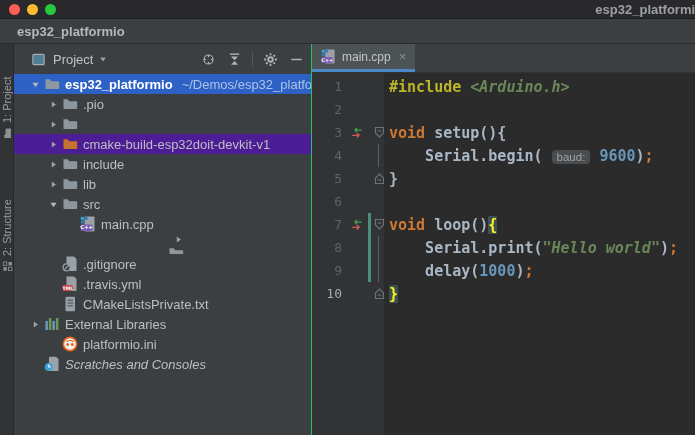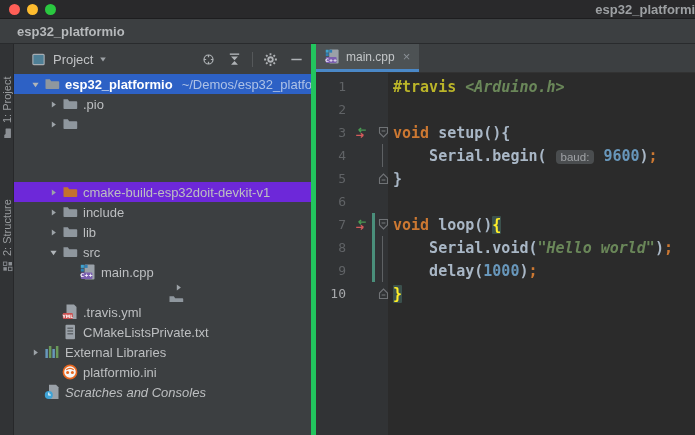--- a/index.html
+++ b/index.html
@@ -30,35 +30,35 @@
 
   
   .stripe{width:13px;background:#313335;border-right:1px solid #27282a;
     position:relative;flex:none;}
   .vbtn{position:absolute;left:1px;transform-origin:0 0;transform:rotate(-90deg);
     display:flex;align-items:center;gap:5px;font-size:11px;color:#999c9f;
     white-space:nowrap;}
   .vbtn .icn svg{width:11px;height:11px;}
 
   
-  .panel{width:297px;background:#3c3f41;border-right:5px solid #22c55e;
+  .panel{width:297px;background:#3c3f41;border-right:1px solid #22c55e;
     display:flex;flex-direction:column;flex:none;min-height:0;}
   .panel-header{height:30px;display:flex;align-items:center;padding:0 6px 0 17px;
     flex:none;}
   .panel-title{font-size:13px;color:#c0c2c4;margin:0 5px 0 7px;}
   .panel-actions{margin-left:auto;display:flex;align-items:center;gap:9px;}
   .pact{width:17px;height:17px;display:flex;align-items:center;justify-content:center;cursor:default;}
   .pact svg{width:15px;height:15px;}
   .vsep{width:1px;height:15px;background:#55585a;}
   .tree{flex:1;overflow:hidden;}
   .trow{height:20px;display:flex;align-items:center;white-space:nowrap;
     font-size:13px;color:#bdbfc1;overflow:hidden;}
   .trow.sel{background:#2d61c5;color:#fff;}
   .trow.sel .tlabel{font-weight:bold;}
-  .trow.hl{background:#6d28d9;margin-top:48px;}
+  .trow.hl{background:#4c1d95;}
   .chev{width:15px;flex:none;display:flex;align-items:center;justify-content:center;}
   .chev svg{width:11px;height:11px;}
   .trow .icn{width:17px;flex:none;margin-right:5px;}
   .trow .icn svg{width:16px;height:16px;}
   .thint{margin-left:9px;color:#aec2e6;}
 
   
   .editor{flex:1;display:flex;flex-direction:column;min-width:0;background:#2b2b2b;}
   .tabbar{height:28px;background:#3c3f41;border-bottom:1px solid #323232;
     display:flex;align-items:flex-end;flex:none;}
@@ -301,20 +301,31 @@
                 <path d="M1.5 3.3h4.3l1.4 1.9h7.3c.4 0 .7.3.7.7v6.4c0 .4-.3.7-.7.7H2.2c-.4 0-.7-.3-.7-.7V3.3z" fill="#8f979e"></path>
               </svg>
             </span>
             <span class="tlabel">test</span>
           </div>
           <div class="trow" style="padding-left: 32px;">
             <span class="chev"></span>
             <span class="icn">
               <svg viewBox="0 0 16 16">
                 <path d="M4.5 0.5h7.5l2.5 2.5v12h-10z" fill="#9aa1a8"></path>
+                <circle cx="4.6" cy="11.4" r="3.5" fill="#3c3f41" stroke="#9aa1a8" stroke-width="1.2"></circle>
+                <path d="M2.2 13.8l4.8-4.8" stroke="#9aa1a8" stroke-width="1.2"></path>
+              </svg>
+            </span>
+            <span class="tlabel">.gitignore</span>
+          </div>
+          <div class="trow" style="padding-left: 32px;">
+            <span class="chev"></span>
+            <span class="icn">
+              <svg viewBox="0 0 16 16">
+                <path d="M4.5 0.5h7.5l2.5 2.5v12h-10z" fill="#9aa1a8"></path>
                 <rect x="0.8" y="9" width="10" height="6" rx="1" fill="#c94f4f"></rect>
                 <text x="5.8" y="13.7" font-family="DejaVu Sans,sans-serif" font-size="4.4" font-weight="bold" fill="#fff" text-anchor="middle">YML</text>
               </svg>
             </span>
             <span class="tlabel">.travis.yml</span>
           </div>
           <div class="trow" style="padding-left: 32px;">
             <span class="chev"></span>
             <span class="icn">
               <svg viewBox="0 0 16 16">
@@ -379,21 +390,21 @@
                 <rect x="0.8" y="4.5" width="3.1" height="3.1" fill="#2f7fb4"></rect>
                 <rect x="0.8" y="8.4" width="11.6" height="6.6" rx="1.3" fill="#7b5fb0"></rect>
                 <text x="6.6" y="13.4" font-family="DejaVu Sans,sans-serif" font-size="5.2" font-weight="bold" fill="#fff" text-anchor="middle">C++</text>
               </svg>
             </span>
             <span>main.cpp</span>
             <span class="tab-close">×</span>
           </div>
         </div>
       <div class="code" id="code">
-          <div class="cline"><span class="lnum">1</span><span class="gicon"></span><span class="vcsbar"></span><span class="fold"></span><span class="ltext"><span class="tok-directive">#travis</span><span class="tok-plain"> </span><span class="tok-str">&lt;Arduino.h&gt;</span></span></div>
+          <div class="cline"><span class="lnum">1</span><span class="gicon"></span><span class="vcsbar"></span><span class="fold"></span><span class="ltext"><span class="tok-directive">#include</span><span class="tok-plain"> </span><span class="tok-str">&lt;Arduino.h&gt;</span></span></div>
           <div class="cline"><span class="lnum">2</span><span class="gicon"></span><span class="vcsbar"></span><span class="fold"></span><span class="ltext"></span></div>
           <div class="cline"><span class="lnum">3</span><span class="gicon"><svg viewBox="0 0 16 16">
                 <path d="M13.5 4.7H5.2M5.2 4.7l3-2.4M5.2 4.7l3 2.4" stroke="#499c54" stroke-width="1.5" fill="none"></path>
                 <path d="M2.5 10.7h8.3M10.8 10.7l-3-2.4M10.8 10.7l-3 2.4" stroke="#d45b5b" stroke-width="1.5" fill="none"></path>
               </svg></span><span class="vcsbar"></span><span class="fold"><svg viewBox="0 0 11 13">
                 <path d="M1.5 1.5h8v5.5L5.5 11 1.5 7z" fill="#313335" stroke="#707376" stroke-width="1.1"></path>
                 <path d="M3.6 5h3.8" stroke="#707376" stroke-width="1.1"></path>
               </svg></span><span class="ltext"><span class="tok-kw">void</span><span class="tok-plain"> setup(){</span></span></div>
           <div class="cline"><span class="lnum">4</span><span class="gicon"></span><span class="vcsbar"></span><span class="fold mid"></span><span class="ltext"><span class="tok-plain">    Serial.begin( </span><span class="tok-hint">baud:</span><span class="tok-plain"> </span><span class="tok-num">9600</span><span class="tok-plain">)</span><span class="tok-semi">;</span></span></div>
           <div class="cline"><span class="lnum">5</span><span class="gicon"></span><span class="vcsbar"></span><span class="fold"><svg viewBox="0 0 11 13">
@@ -401,21 +412,21 @@
                 <path d="M3.6 8h3.8" stroke="#707376" stroke-width="1.1"></path>
               </svg></span><span class="ltext"><span class="tok-plain">}</span></span></div>
           <div class="cline"><span class="lnum">6</span><span class="gicon"></span><span class="vcsbar"></span><span class="fold"></span><span class="ltext"></span></div>
           <div class="cline"><span class="lnum">7</span><span class="gicon"><svg viewBox="0 0 16 16">
                 <path d="M13.5 4.7H5.2M5.2 4.7l3-2.4M5.2 4.7l3 2.4" stroke="#499c54" stroke-width="1.5" fill="none"></path>
                 <path d="M2.5 10.7h8.3M10.8 10.7l-3-2.4M10.8 10.7l-3 2.4" stroke="#d45b5b" stroke-width="1.5" fill="none"></path>
               </svg></span><span class="vcsbar on"></span><span class="fold"><svg viewBox="0 0 11 13">
                 <path d="M1.5 1.5h8v5.5L5.5 11 1.5 7z" fill="#313335" stroke="#707376" stroke-width="1.1"></path>
                 <path d="M3.6 5h3.8" stroke="#707376" stroke-width="1.1"></path>
               </svg></span><span class="ltext"><span class="tok-kw">void</span><span class="tok-plain"> loop()</span><span class="tok-brace">{</span></span></div>
-          <div class="cline"><span class="lnum">8</span><span class="gicon"></span><span class="vcsbar on"></span><span class="fold mid"></span><span class="ltext"><span class="tok-plain">    Serial.void(</span><span class="tok-str">"Hello world"</span><span class="tok-plain">)</span><span class="tok-semi">;</span></span></div>
+          <div class="cline"><span class="lnum">8</span><span class="gicon"></span><span class="vcsbar on"></span><span class="fold mid"></span><span class="ltext"><span class="tok-plain">    Serial.print(</span><span class="tok-str">"Hello world"</span><span class="tok-plain">)</span><span class="tok-semi">;</span></span></div>
           <div class="cline"><span class="lnum">9</span><span class="gicon"></span><span class="vcsbar on"></span><span class="fold mid"></span><span class="ltext"><span class="tok-plain">    delay(</span><span class="tok-num">1000</span><span class="tok-plain">)</span><span class="tok-semi">;</span></span></div>
           <div class="cline"><span class="lnum cur">10</span><span class="gicon"></span><span class="vcsbar"></span><span class="fold"><svg viewBox="0 0 11 13">
                 <path d="M1.5 11.5h8V6L5.5 2 1.5 6z" fill="#313335" stroke="#707376" stroke-width="1.1"></path>
                 <path d="M3.6 8h3.8" stroke="#707376" stroke-width="1.1"></path>
               </svg></span><span class="ltext"><span class="tok-brace">}</span></span></div>
         </div>
     </div>
   </div>
 </div>
 

